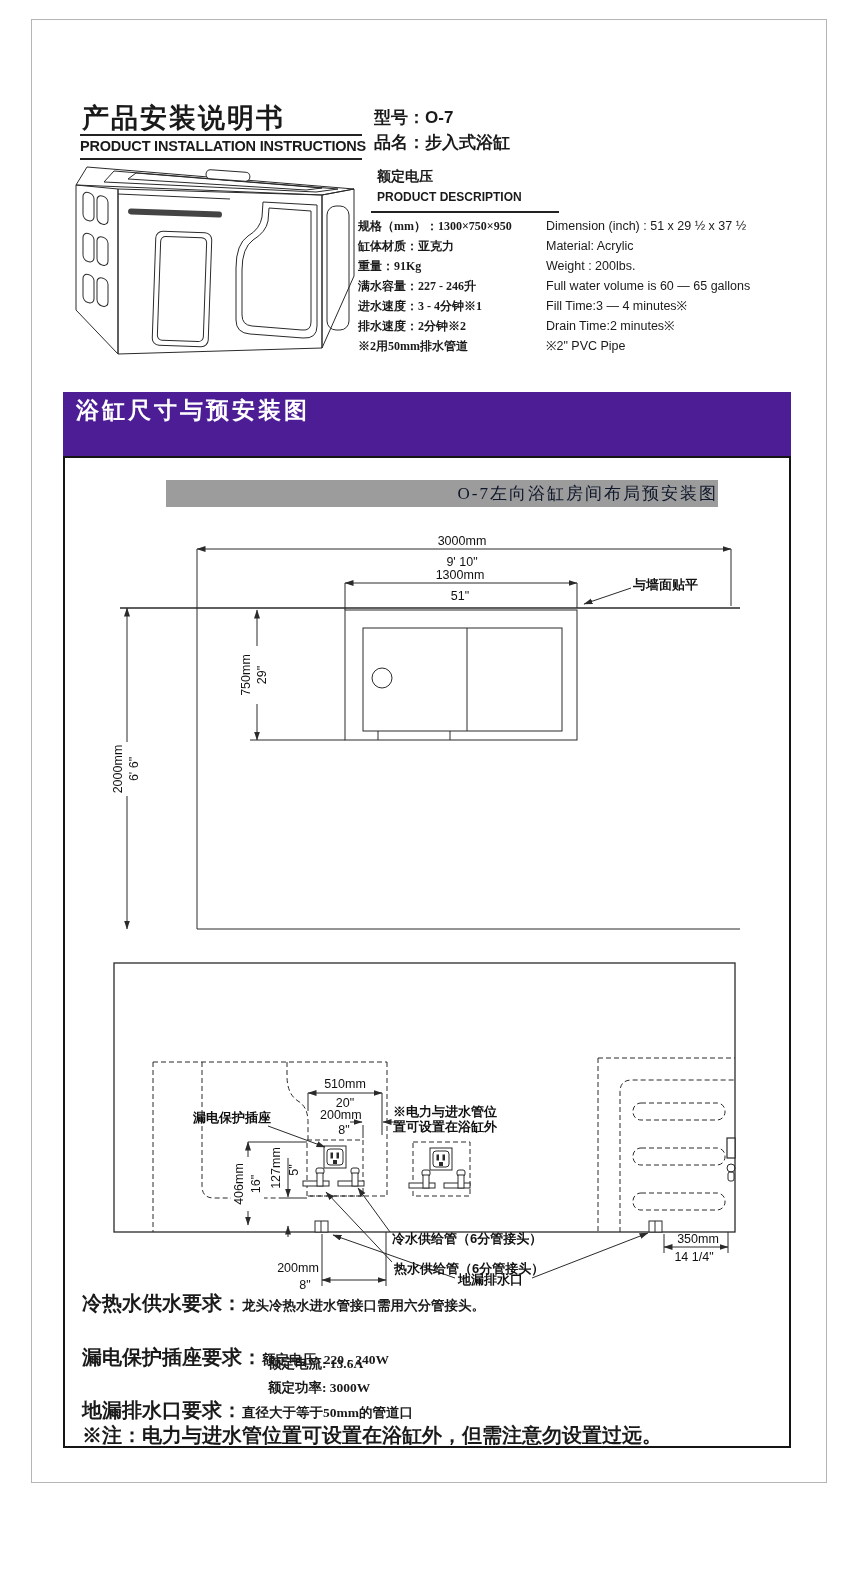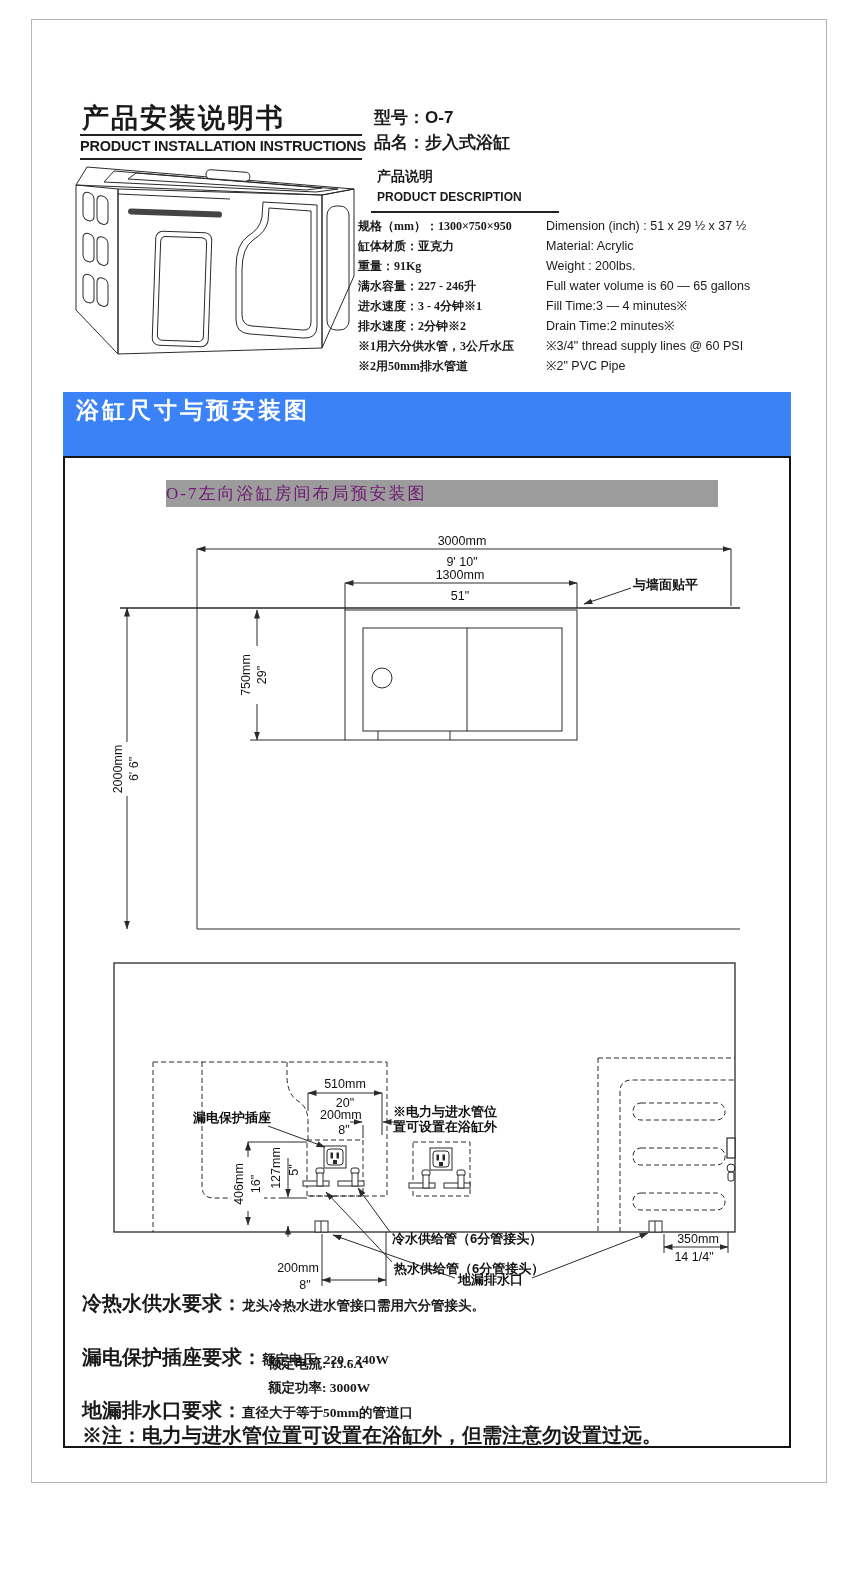--- a/index.html
+++ b/index.html
@@ -17,26 +17,26 @@
   .pname{left:374px;top:131px;font-size:17px;font-weight:bold;}
   .desc-cn{left:377px;top:168px;font-size:14px;font-weight:bold;}
   .desc-en{left:377px;top:190px;font-size:12px;font-weight:bold;}
   .rule3{left:371px;top:211px;width:188px;}
   
   .specs{left:358px;top:216px;width:405px;font-size:12.5px;}
   .spec-row{display:flex;height:20px;line-height:20px;align-items:baseline;}
   .spec-cn{width:188px;flex:none;font-family:"Liberation Serif",serif;font-weight:600;font-size:12px;}
   .spec-en{font-size:12.5px;}
   
-  .banner{left:63px;top:392px;width:728px;height:64px;background:#3b82f6;color:#fff;padding-left:13px;box-sizing:border-box;}
+  .banner{left:63px;top:392px;width:728px;height:64px;background:#4c1d95;color:#fff;padding-left:13px;box-sizing:border-box;}
   .banner-cn{font-size:23px;font-weight:bold;letter-spacing:3px;line-height:30px;margin-top:3px;}
   .banner-en{font-size:21.5px;font-weight:600;line-height:27px;letter-spacing:0.2px;}
   .content-box{left:63px;top:456px;width:728px;height:992px;border:2px solid #151515;box-sizing:border-box;}
-  .sub-banner{left:166px;top:480px;width:552px;height:27px;background:#9c9c9c;color:#701a75;
-      font-family:"Liberation Serif",serif;font-size:17px;letter-spacing:2px;text-align:left;line-height:27px;}
+  .sub-banner{left:166px;top:480px;width:552px;height:27px;background:#9c9c9c;color:#0f172a;
+      font-family:"Liberation Serif",serif;font-size:17px;letter-spacing:2px;text-align:right;line-height:27px;}
   
   svg{position:absolute;overflow:visible;}
   .ln{stroke:#2a2a2a;fill:none;stroke-width:1;}
   .thick{stroke-width:1.3;}
   .dash{stroke-dasharray:5 3;}
   .t{fill:#111;stroke:none;font-family:"Liberation Sans",sans-serif;font-size:12.5px;}
   .tb{font-weight:bold;font-size:13px;}
   .mid{text-anchor:middle;}
   .fillw{fill:#fff;stroke:none;}
   .dkfill{fill:#2a2a2a;stroke:none;}
@@ -53,21 +53,21 @@
 
 <div class="page">
   <div class="abs page-frame"></div>
 
   <div class="abs title-cn">产品安装说明书</div>
   <div class="abs rule rule1"></div>
   <div class="abs title-en">PRODUCT INSTALLATION INSTRUCTIONS</div>
   <div class="abs rule rule2"></div>
   <div class="abs model">型号：O-7</div>
   <div class="abs pname">品名：步入式浴缸</div>
-  <div class="abs desc-cn">产品说明</div>
+  <div class="abs desc-cn">额定电压</div>
   <div class="abs desc-en">PRODUCT DESCRIPTION</div>
   <div class="abs rule rule3"></div>
 
   <div class="abs specs">
     <div class="spec-row">
         <span class="spec-cn">规格（mm）：1300×750×950</span>
         <span class="spec-en">Dimension (inch) : 51 x 29 ½ x 37 ½</span>
       </div>
     <div class="spec-row">
         <span class="spec-cn">缸体材质：亚克力</span>
@@ -81,24 +81,20 @@
         <span class="spec-cn">满水容量：227 - 246升</span>
         <span class="spec-en">Full water volume is 60 — 65 gallons</span>
       </div>
     <div class="spec-row">
         <span class="spec-cn">进水速度：3 - 4分钟※1</span>
         <span class="spec-en">Fill Time:3 — 4 minutes※</span>
       </div>
     <div class="spec-row">
         <span class="spec-cn">排水速度：2分钟※2</span>
         <span class="spec-en">Drain Time:2 minutes※</span>
-      </div>
-    <div class="spec-row">
-        <span class="spec-cn">※1用六分供水管，3公斤水压</span>
-        <span class="spec-en">※3/4" thread supply lines @ 60 PSI</span>
       </div>
     <div class="spec-row">
         <span class="spec-cn">※2用50mm排水管道</span>
         <span class="spec-en">※2" PVC Pipe</span>
       </div>
   </div>
 
   <svg class="abs" style="left:70px;top:158px;" width="295" height="228" viewBox="0 0 295 228">
     <g class="ln" stroke="#4a4a4a" stroke-width="1.1" stroke-linejoin="round">
       <path d="M6,27 L17,9 L284,31 L252,37 Z"></path>

